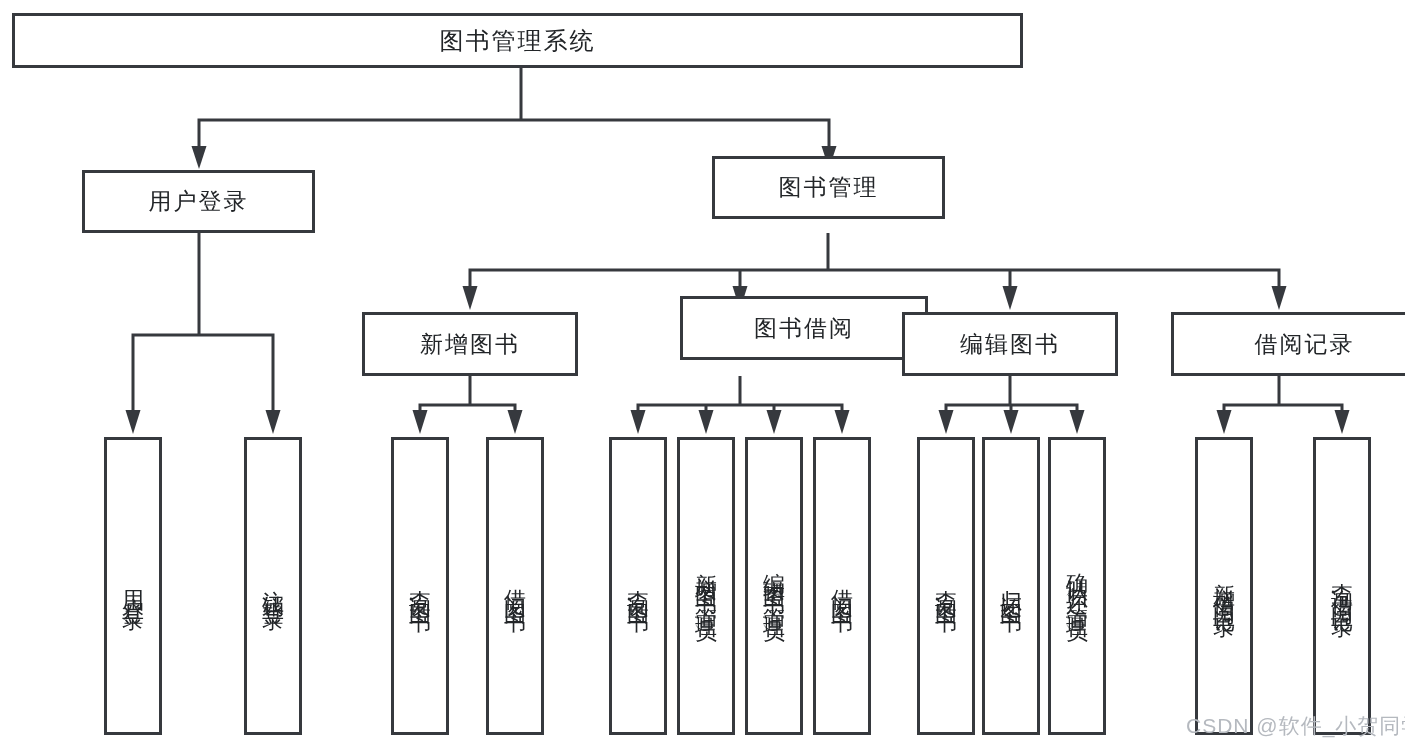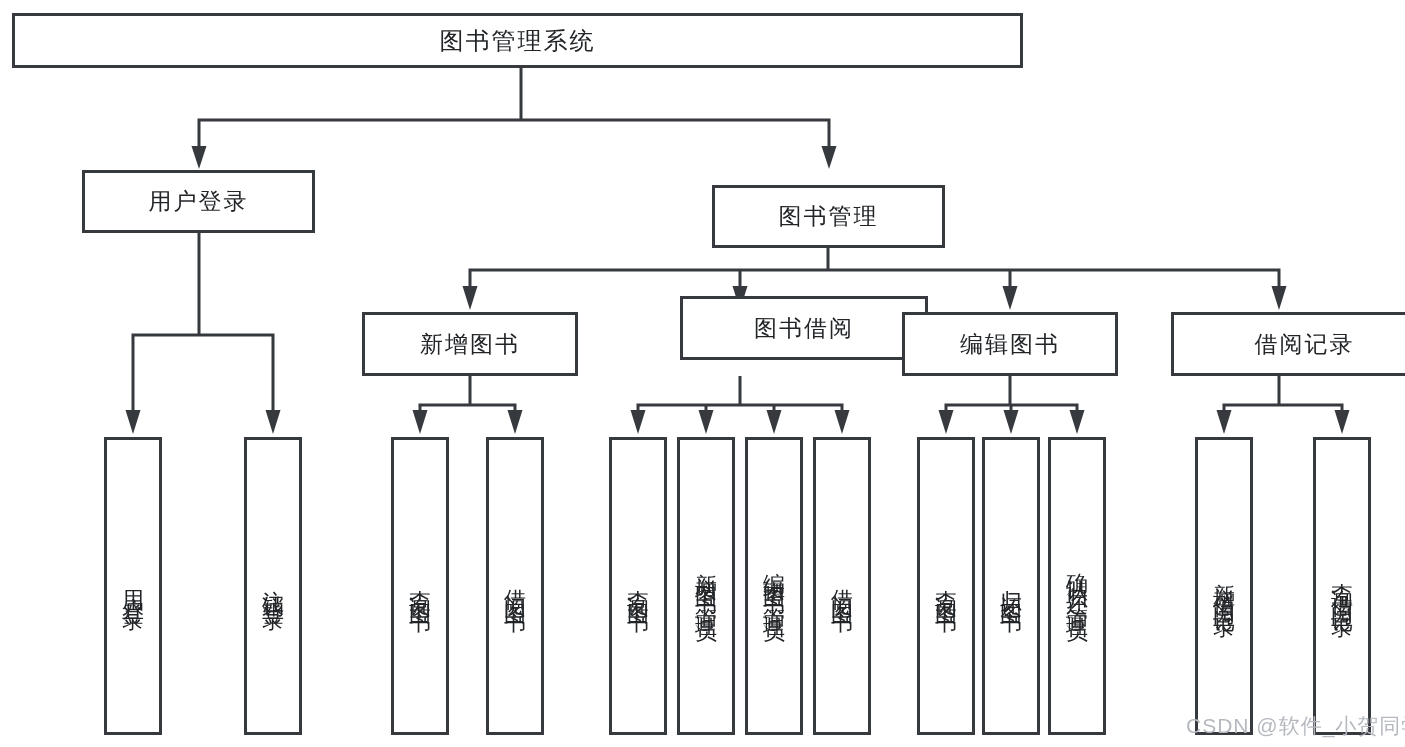--- a/index.html
+++ b/index.html
@@ -110,21 +110,21 @@
     <g>
       <path d="M1279,376 V405 M1222.5,405 H1343.5 M1224,403.5 V412 M1342,403.5 V412"></path>
       <polygon points="1216.5,410 1231.5,410 1224,434" fill="#36393e" stroke="none"></polygon>
       <polygon points="1334.5,410 1349.5,410 1342,434" fill="#36393e" stroke="none"></polygon>
     </g>
   </svg>
 
   <div class="hnode root" style="left:12px; top:13px; width:1011px; height:55px;">图书管理系统</div>
 
   <div class="hnode" style="left:82px; top:170px; width:233px; height:63px;">用户登录</div>
-  <div class="hnode" style="left:712px; top:185px; width:233px; height:63px;">图书管理</div>
+  <div class="hnode" style="left:712px; top:156px; width:233px; height:63px;">图书管理</div>
 
   <div class="hnode" style="left:362px; top:312px; width:216px; height:64px;">新增图书</div>
   <div class="hnode" style="left:632px; top:296px; width:248px; height:64px;margin-left:48px;">图书借阅</div>
   <div class="hnode" style="left:902px; top:312px; width:216px; height:64px;">编辑图书</div>
   <div class="hnode" style="left:1171px; top:312px; width:245px; height:64px;padding-left:22px;">借阅记录</div>
 
   <div class="vnode" style="left:104px;">用户登录</div>
   <div class="vnode" style="left:244px;">注销登录</div>
 
   <div class="vnode" style="left:391px;">查询图书</div>

